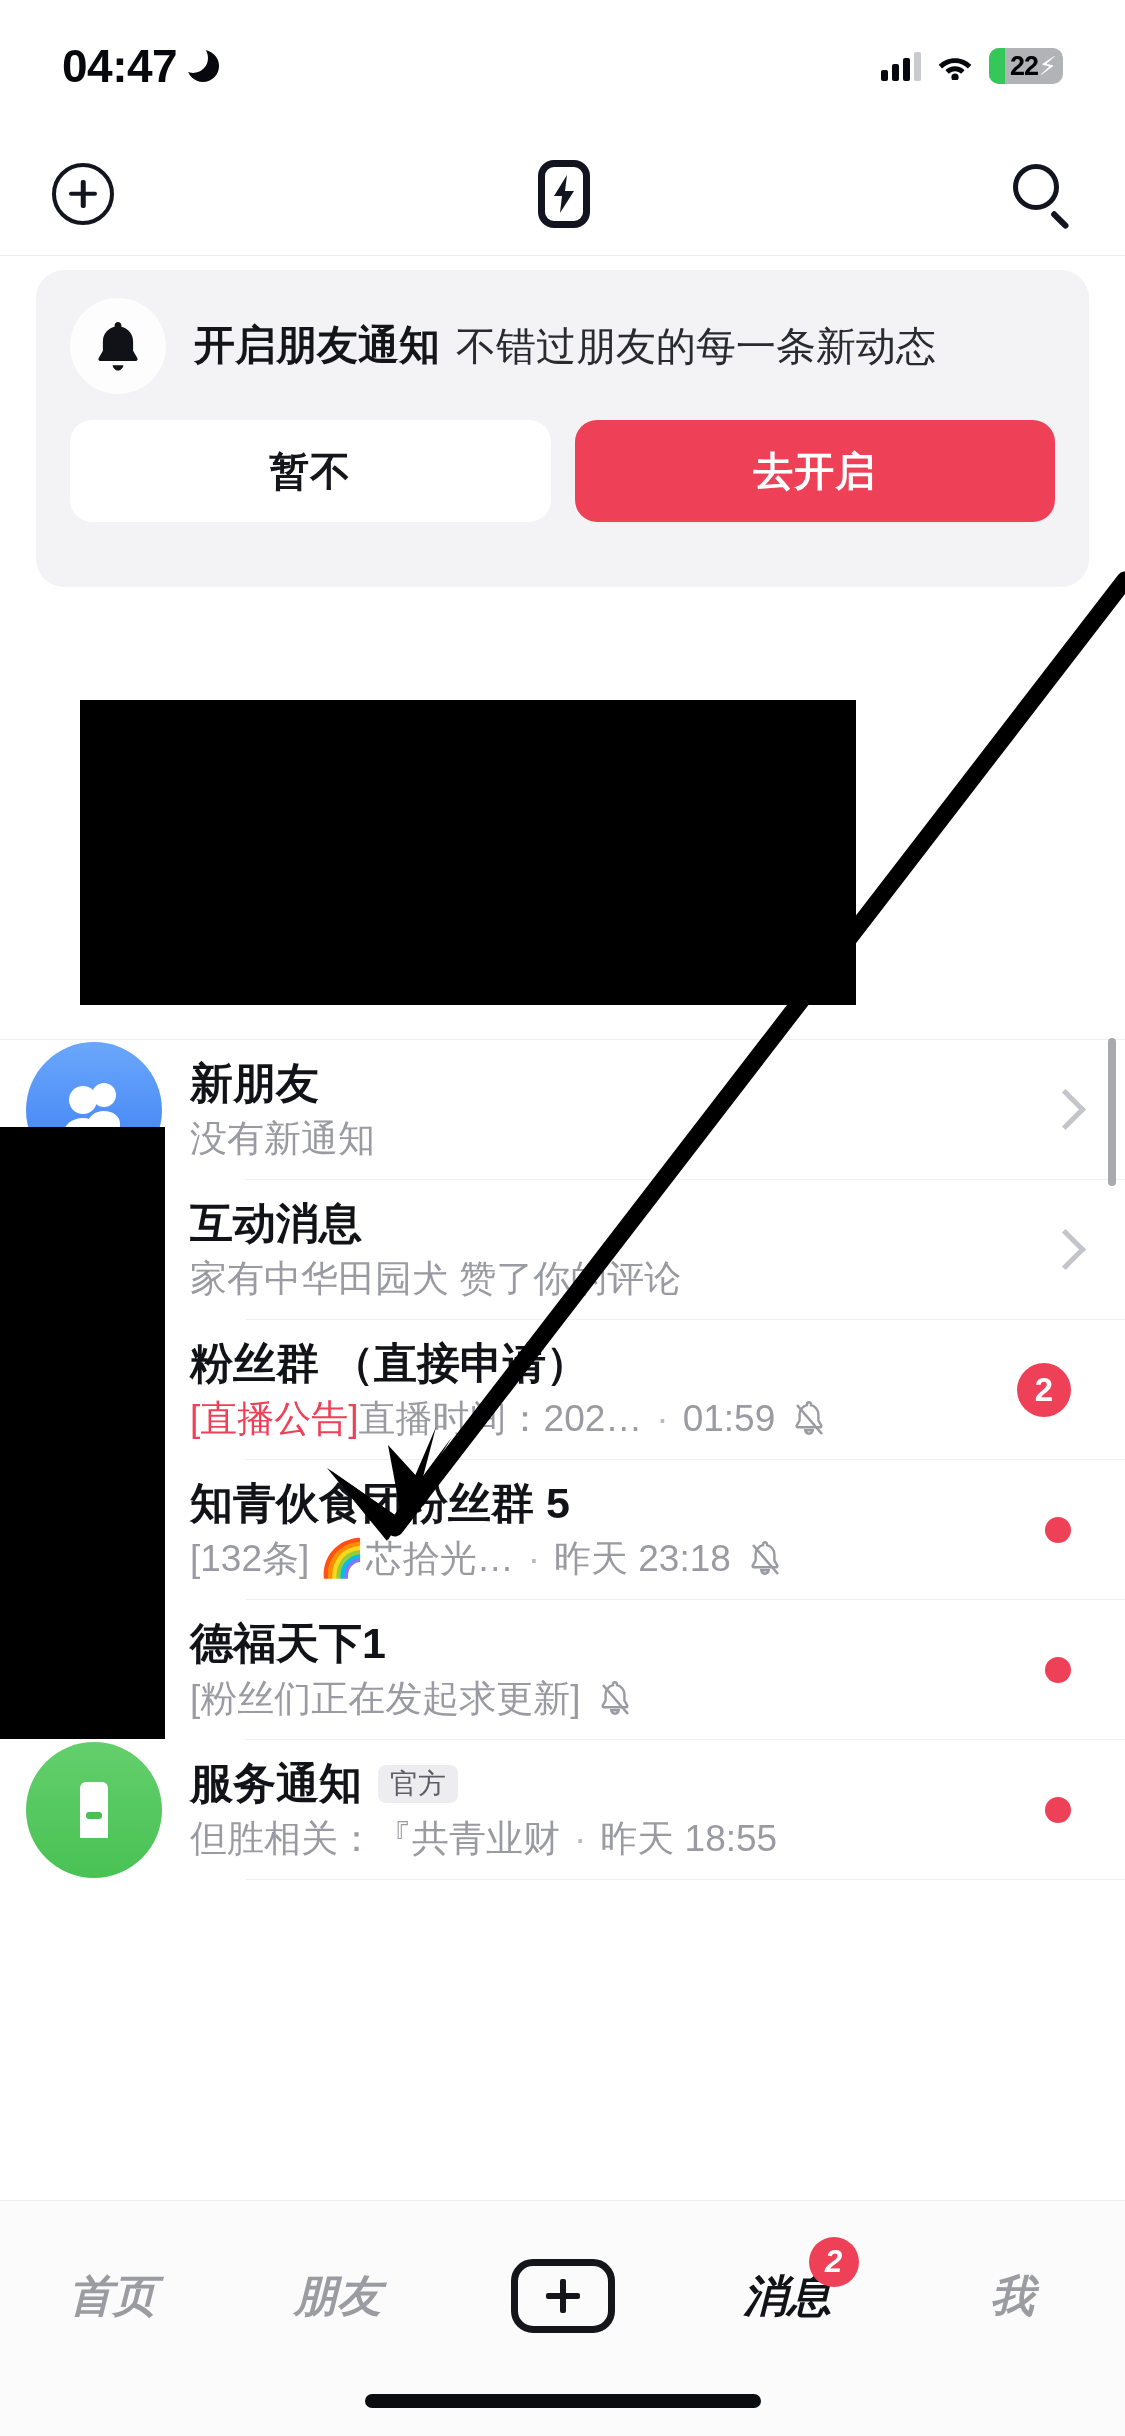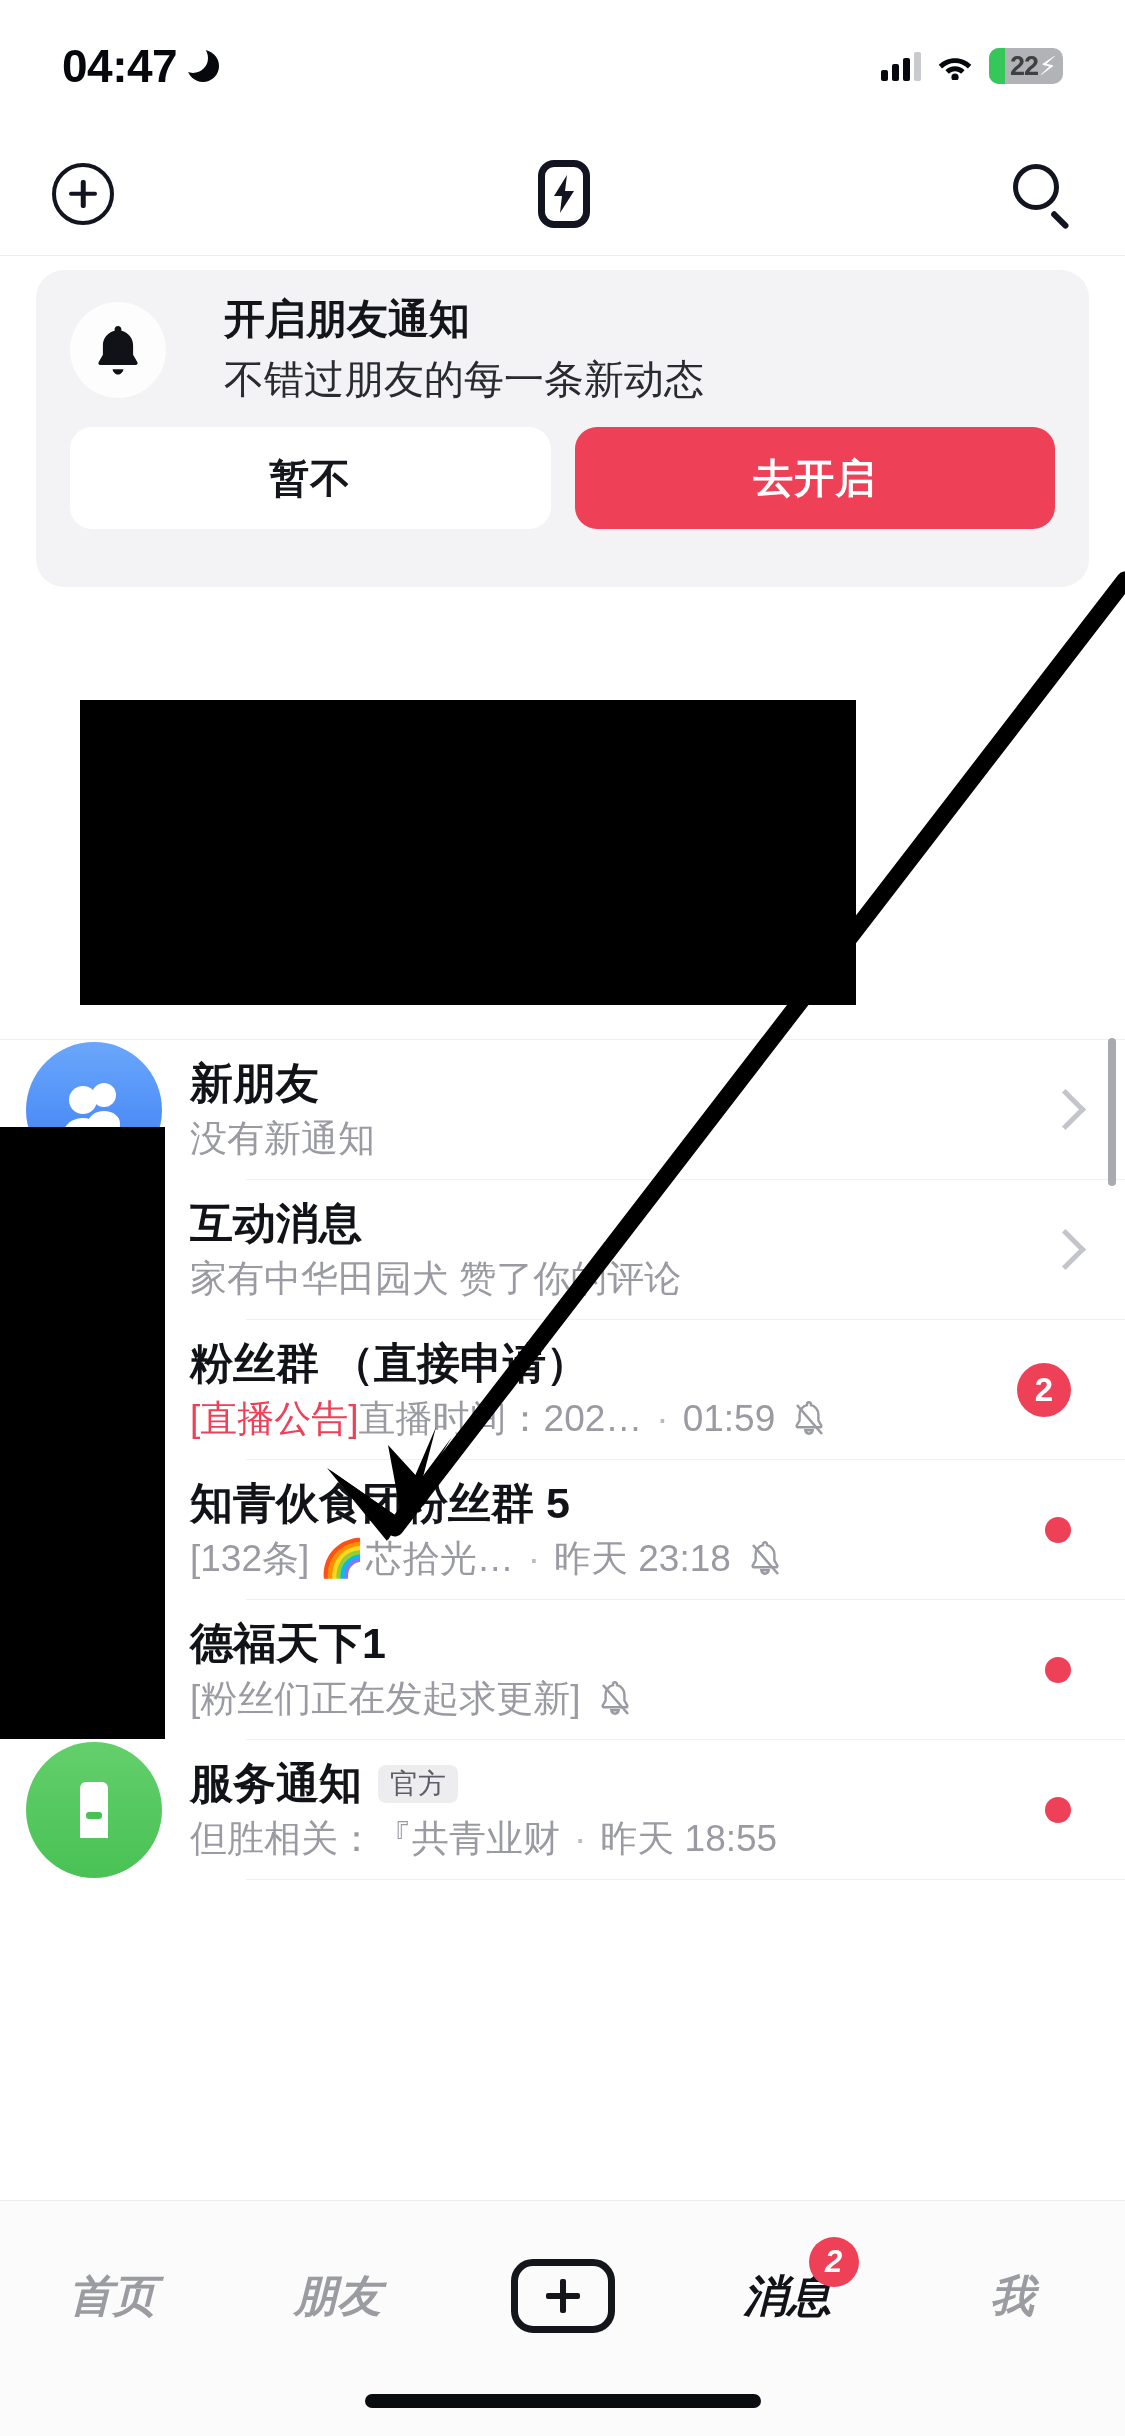--- a/index.html
+++ b/index.html
@@ -40,21 +40,21 @@
   .batt{
     position:relative; width:74px; height:36px; border-radius:10px;
     background:#b2b3b7; display:flex; align-items:center; overflow:hidden;
   }
   .batt .fill{
     position:absolute; left:0; top:0; bottom:0; width:22%;
     background:#35c759;
   }
   .batt .pct{
     position:relative; z-index:2; width:100%; text-align:center;
-    font-size:27px; font-weight:700; color:#404040; letter-spacing:-1px;
+    font-size:27px; font-weight:700; color:#000000; letter-spacing:-1px;
     padding-right:4px;
   }
   .batt .bolt{
     position:absolute; z-index:3; right:6px; top:50%; transform:translateY(-50%);
     font-size:26px; color:#fff; line-height:1;
   }
 
   
   .header{
     position:absolute; top:132px; left:0; width:1125px; height:124px;
@@ -91,21 +91,21 @@
   .noti-block{
     position:absolute; left:36px; top:270px; width:1053px; height:317px;
     background:#f3f3f5; border-radius:28px; padding:28px 34px;
   }
   .noti-top{ display:flex; align-items:center; gap:28px; }
   .bell-avatar{
     width:96px; height:96px; border-radius:50%; background:#fdfdfd;
     display:flex; align-items:center; justify-content:center; flex:0 0 auto;
   }
   .bell-avatar svg{ display:block; }
-  .noti-texts{ display:flex; flex-direction:column; gap:16px;margin-left:30px; }
+  .noti-texts{ display:flex; flex-direction:row; gap:16px; }
   .noti-title{ font-size:41px; font-weight:700; color:#141519; line-height:1.05; }
   .noti-sub{ font-size:40px; font-weight:400; color:#2a2b30; line-height:1.1; }
   .noti-btns{ display:flex; gap:24px; margin-top:26px; }
   .btn{
     flex:1; height:102px; border-radius:22px;
     display:flex; align-items:center; justify-content:center;
     font-size:40px; font-weight:700; letter-spacing:1px;
   }
   .btn-later{ background:#ffffff; color:#15161b; }
   .btn-open{ background:#ee4056; color:#ffffff; }

